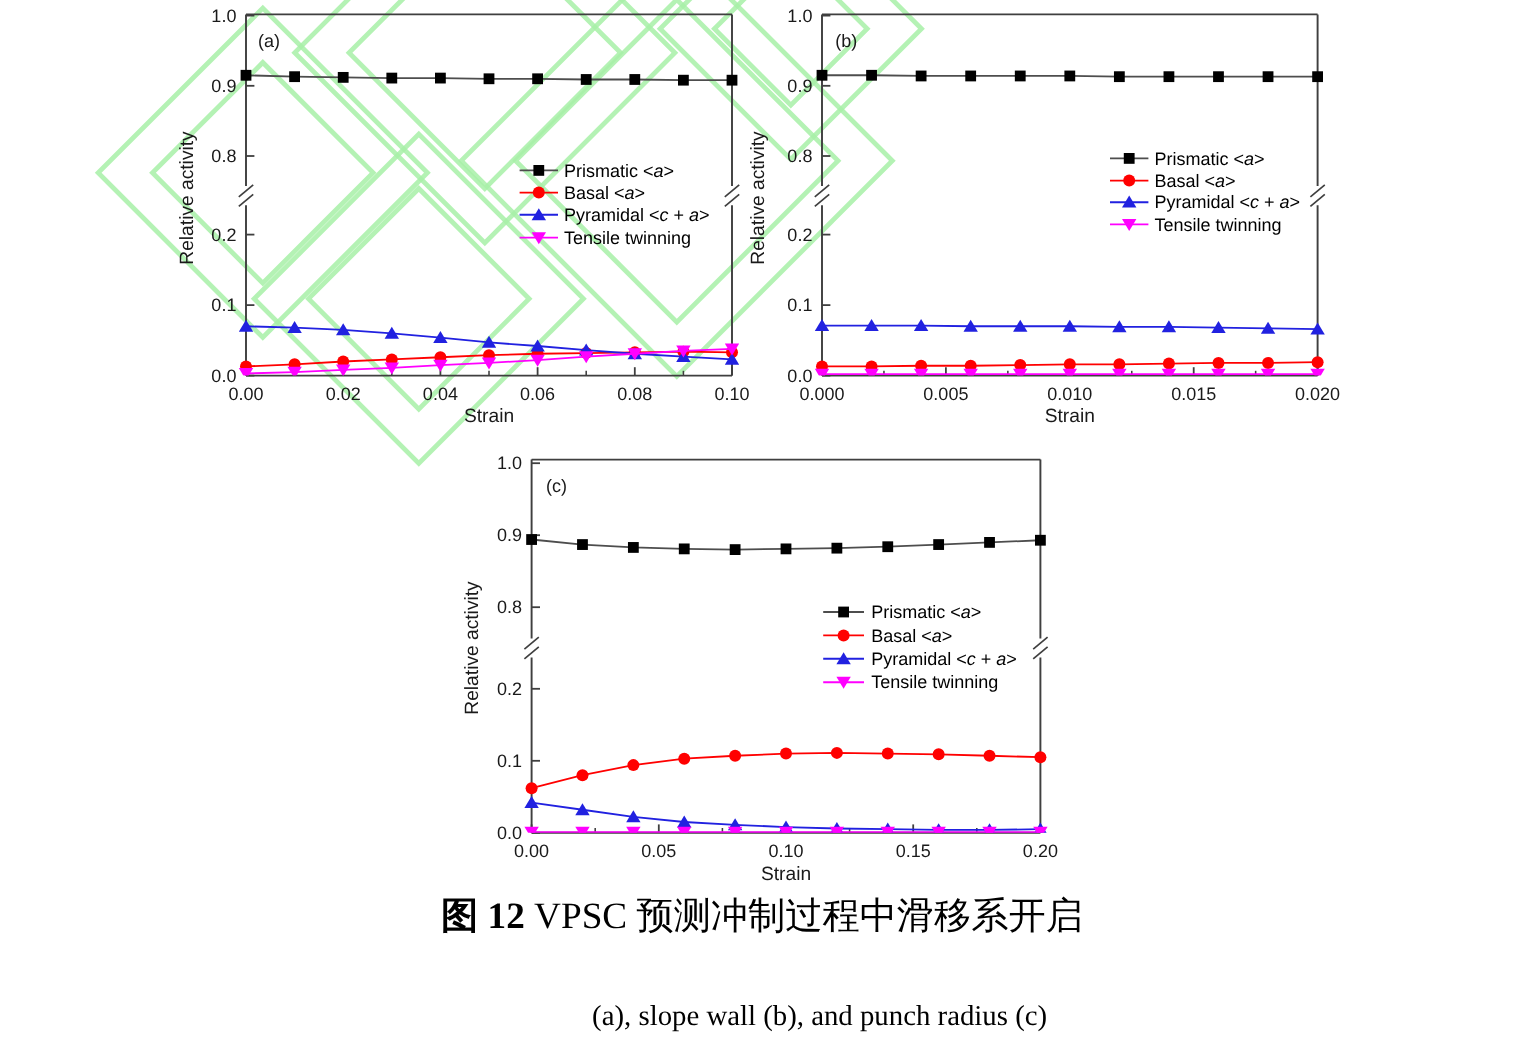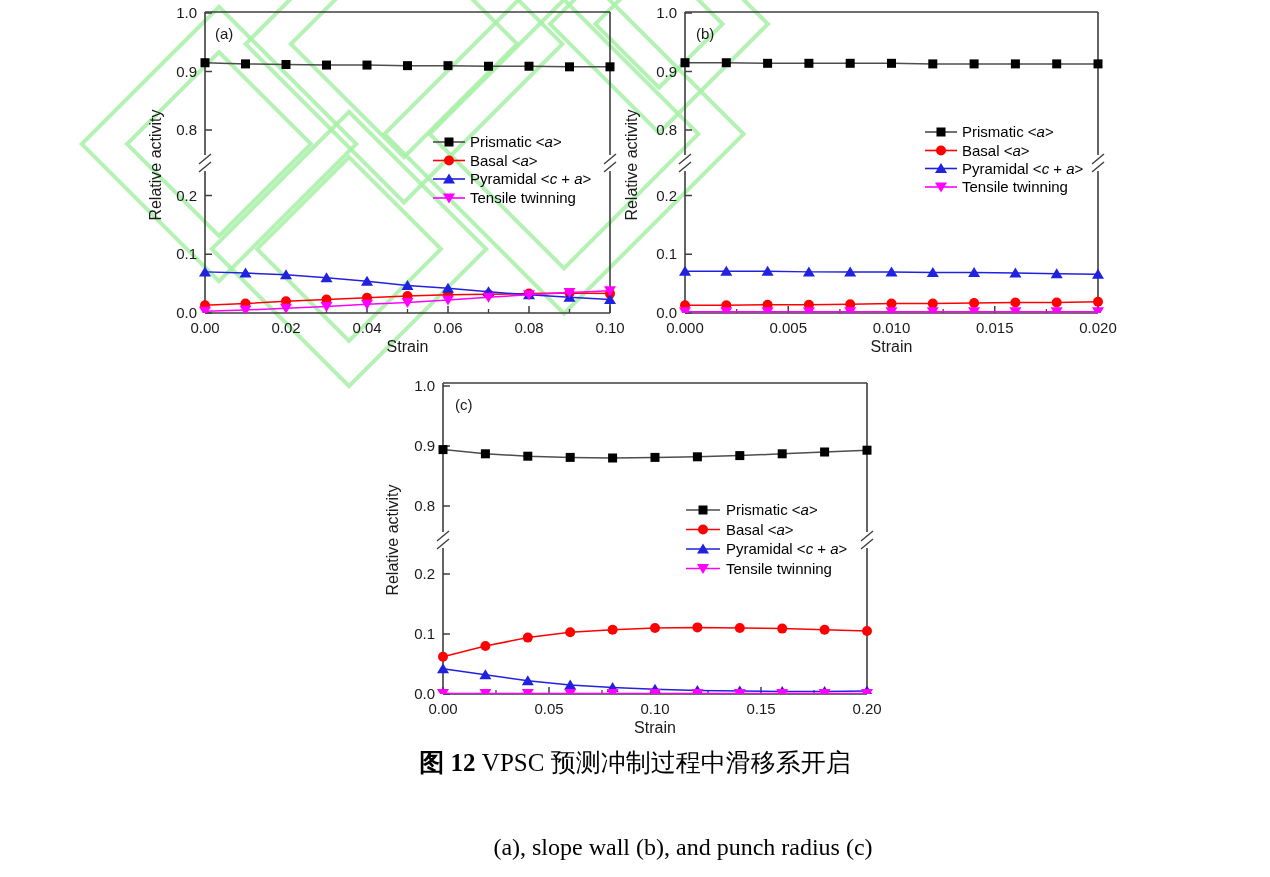--- a/index.html
+++ b/index.html
@@ -5,21 +5,21 @@
   html,body{margin:0;padding:0;background:#ffffff;}
   .page{position:relative;width:1270px;height:877px;background:#ffffff;overflow:hidden;
         font-family:"Liberation Sans",sans-serif;}
   .wm{position:absolute;transform:rotate(45deg);opacity:.85;}
   .wm,.wm .in{border:4px solid #a8f0a8;}
   .wm .in{position:absolute;inset:28px;}
   #charts{position:absolute;left:0;top:0;z-index:2;}
   .cap{position:absolute;left:0;width:1270px;text-align:center;z-index:3;color:#000;
        font-family:"Liberation Serif",serif;font-size:24px;line-height:30px;white-space:nowrap;}
   .cap b{font-weight:bold;}
-  .cap-zh{top:748px;font-size:25px;}
+  .cap-zh{top:748px;font-size:31px;}
   .cap-en1{top:790px;}
   .cap-en2{top:832px;padding-left:48px;}
 </style>
 </head>
 <body>
 
 <div class="page">
 
   <div>
     <div class="wm" style="left:120px;top:45px;width:190px;height:190px;">

